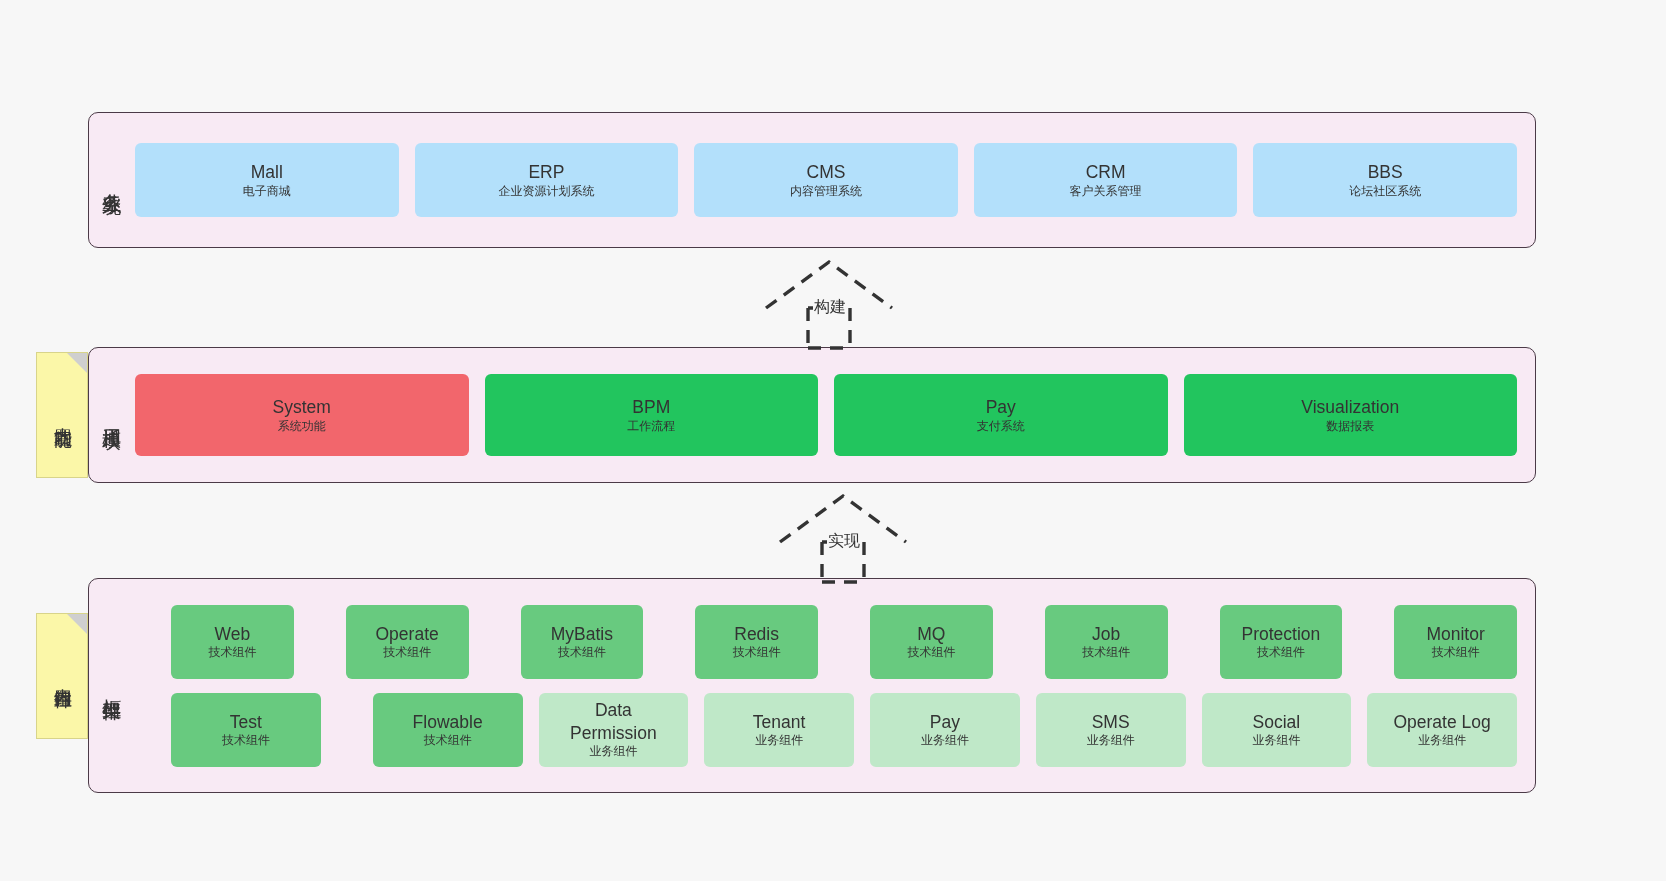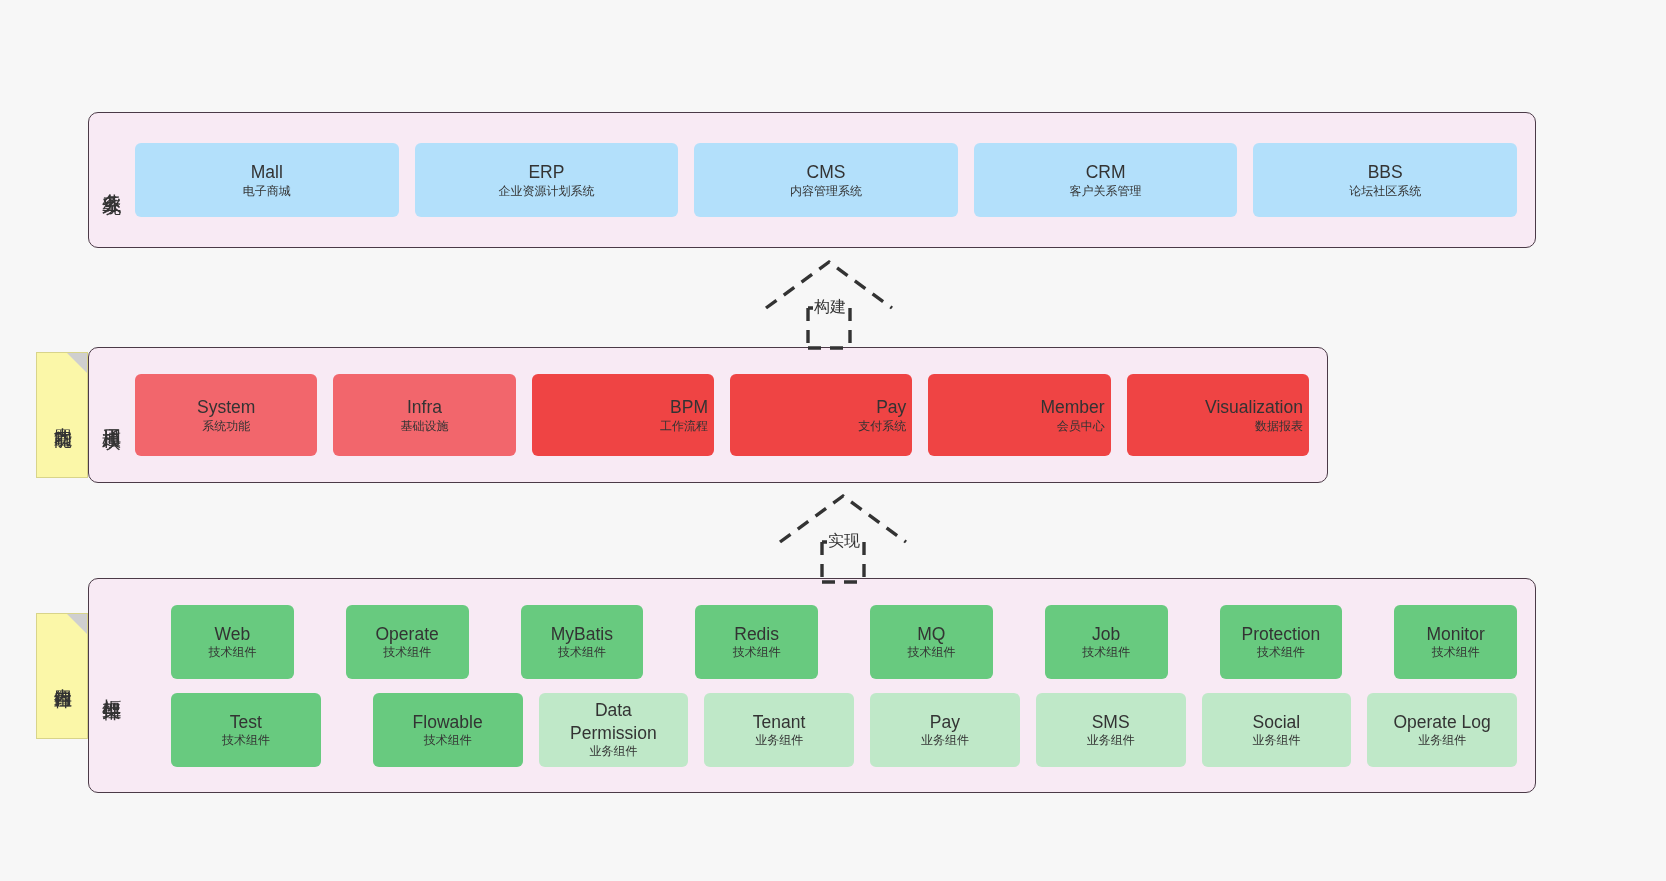--- a/index.html
+++ b/index.html
@@ -64,21 +64,21 @@
     line-height:1.28;
     color:#333;
     box-sizing:border-box;
     padding:4px 6px;
     user-select:none;
   }
   .card .t1{font-size:17.5px;}
   .card .t2{font-size:12px;}
   .card.biz{background:#b3e0fb;height:74px;}
   .card.mod-strong{background:#f2666c;height:82px;}
-  .card.mod-light{background:#ef4444;height:82px;align-items:flex-end;}
+  .card.mod-light{background:#22c55e;height:82px;}
   .card.fw-tech{background:#68ca7f;height:74px;margin-left:36px;}
   .card.fw-biz{background:#bfe8c8;height:74px;}
 
   
   .note{
     position:absolute;
     width:52px;
     background:#fbf7a8;
     border:1.1px solid #d8d48a;
     box-sizing:border-box;
@@ -156,43 +156,35 @@
       <path d="M 52 94 L 94 94" fill="none" stroke="#333" stroke-width="3.4" stroke-dasharray="13 9"></path>
     </svg>
     <span class="lbl" style="left:57px;top:43px;background:#f7f7f7;padding:0 1px;">构建</span>
   </div>
 
   <div class="note" style="left:36px;top:352px;height:126px;">
     <span class="fold"></span>
     <span>内置功能</span>
   </div>
 
-  <div class="layer" style="left:88px;top:347px;width:1240px;height:136px;">
+  <div class="layer" style="left:88px;top:347px;width:1448px;height:136px;">
     <div class="layer-title">通用模块</div>
     <div class="layer-body">
       <div class="row">
         <div class="card mod-strong">
           <span class="t1">System</span>
           <span class="t2">系统功能</span>
         </div>
-        <div class="card mod-strong">
-          <span class="t1">Infra</span>
-          <span class="t2">基础设施</span>
-        </div>
         <div class="card mod-light">
           <span class="t1">BPM</span>
           <span class="t2">工作流程</span>
         </div>
         <div class="card mod-light">
           <span class="t1">Pay</span>
           <span class="t2">支付系统</span>
-        </div>
-        <div class="card mod-light">
-          <span class="t1">Member</span>
-          <span class="t2">会员中心</span>
         </div>
         <div class="card mod-light">
           <span class="t1">Visualization</span>
           <span class="t2">数据报表</span>
         </div>
       </div>
     </div>
   </div>
 
   <div class="arrow" style="left:770px;top:488px;width:146px;height:96px;">

